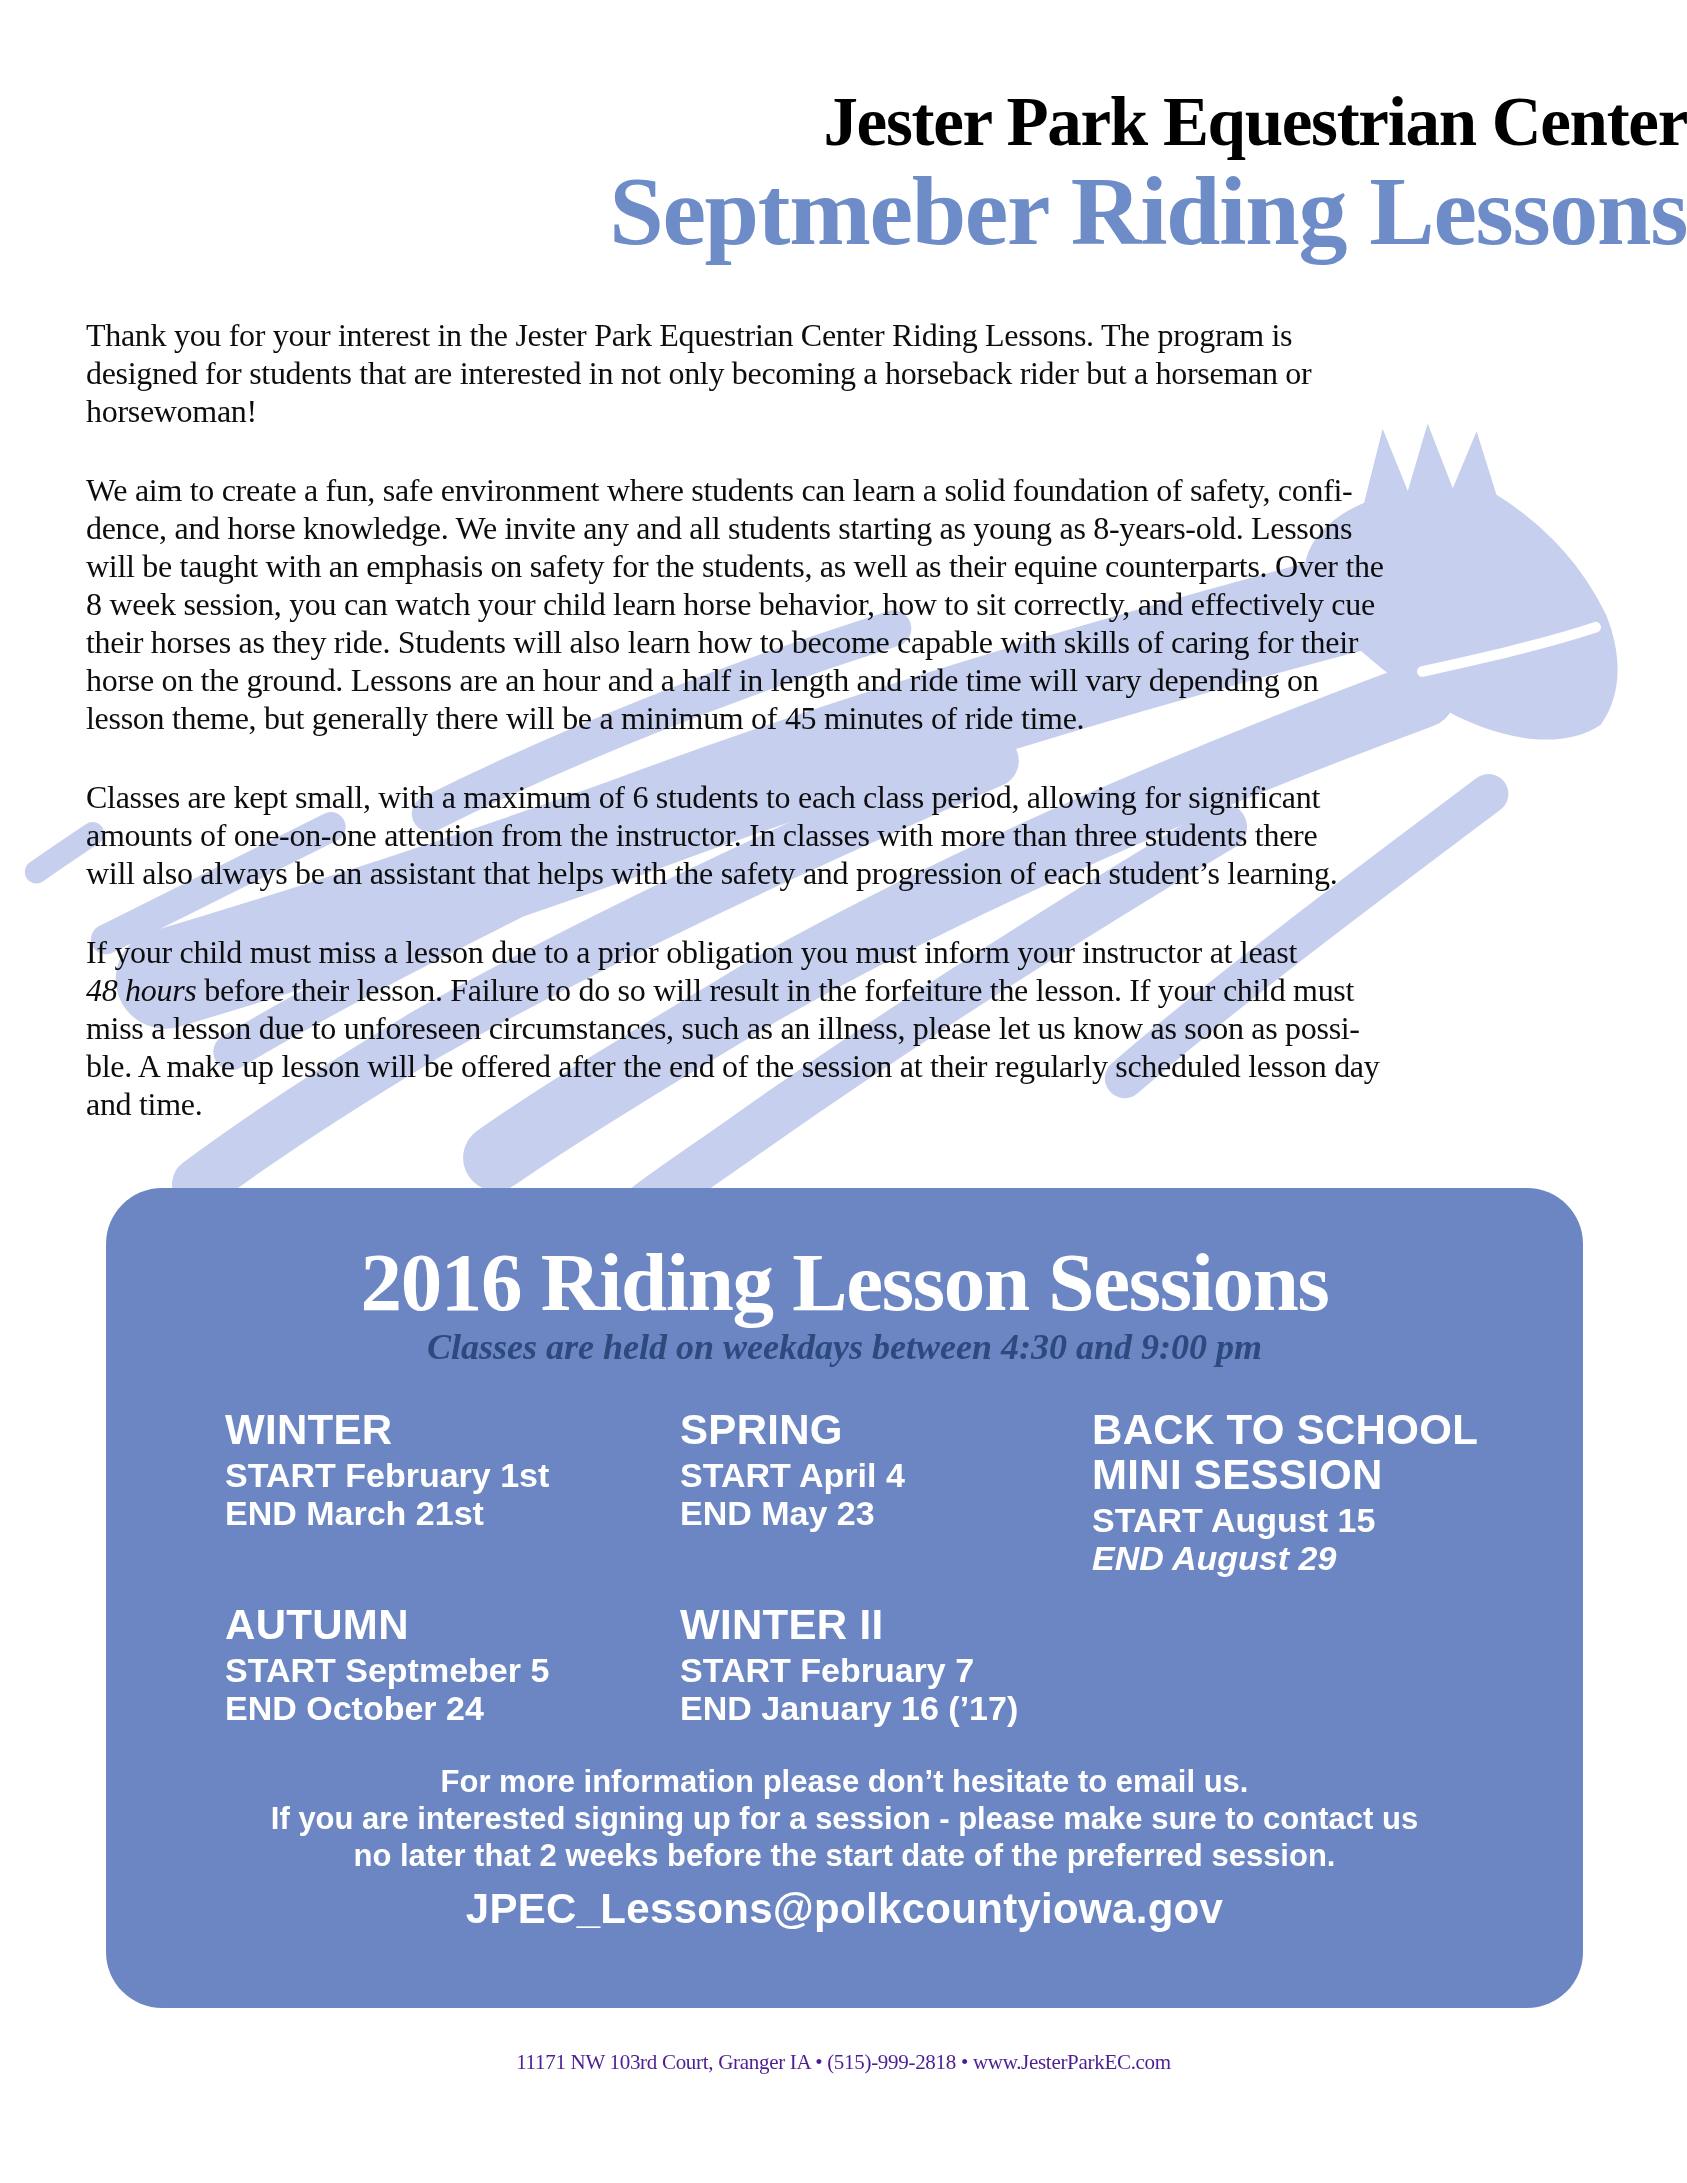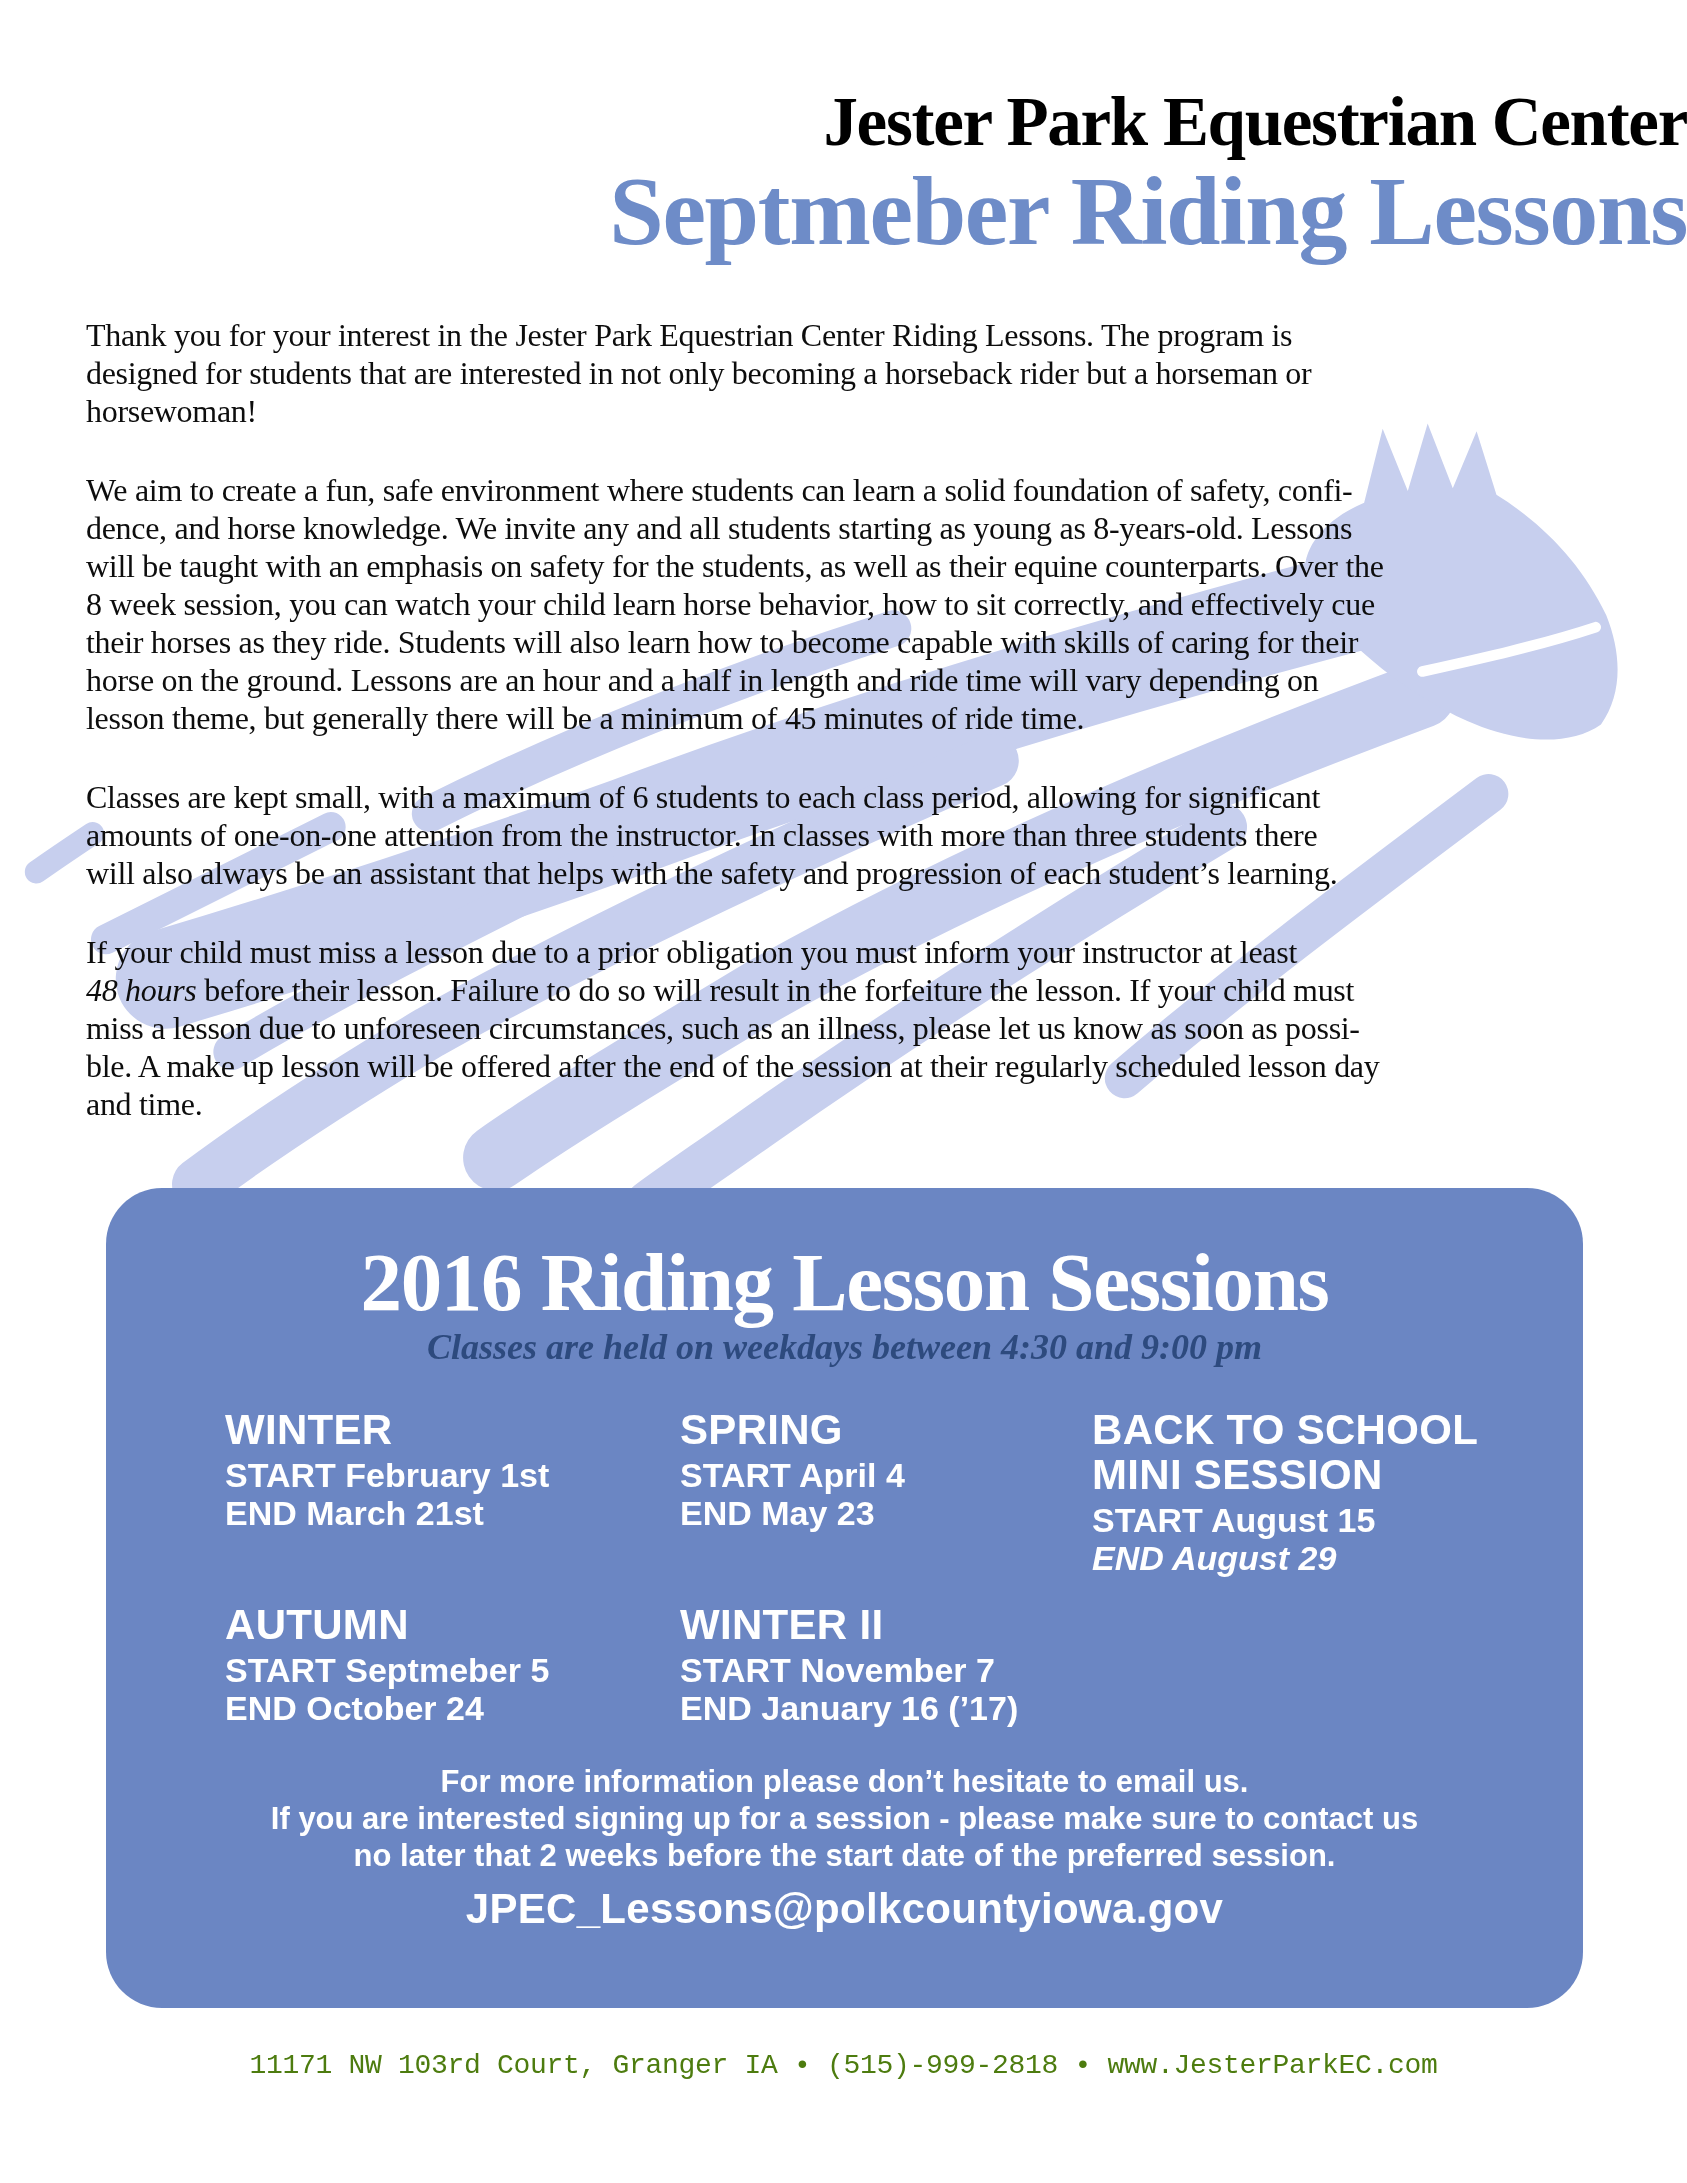--- a/index.html
+++ b/index.html
@@ -83,21 +83,21 @@
     font-family:"Liberation Sans", sans-serif;
     font-weight:bold;font-size:31px;line-height:37px;
   }
   .contact .email{
     margin-top:10.6px;font-size:42px;line-height:48px;letter-spacing:0.3px;
   }
   .footer{
     position:absolute;z-index:1;
     left:0;right:0;top:2050px;
     text-align:center;
-    font-size:28px;letter-spacing:-0.3px;color:#4d7c0f;font-family:Liberation Mono, monospace;
+    font-size:21px;letter-spacing:-0.3px;color:#4c1d95;
   }
 </style>
 </head>
 <body>
 
 <div class="page">
 
   <svg class="watermark" viewBox="0 0 2550 3300" xmlns="http://www.w3.org/2000/svg" aria-hidden="true">
     <g fill="none" stroke="#c7cfee" stroke-linecap="round">
 
@@ -172,21 +172,21 @@
         <div class="s-line">START August 15</div>
         <div class="s-line italic">END August 29</div>
       </div>
       <div class="session">
         <div class="s-name">AUTUMN</div>
         <div class="s-line">START Septmeber 5</div>
         <div class="s-line">END October 24</div>
       </div>
       <div class="session">
         <div class="s-name">WINTER II</div>
-        <div class="s-line">START November 7</div>
+        <div class="s-line">START February 7</div>
         <div class="s-line">END January 16 (’17)</div>
       </div>
     </div>
 
     <div class="contact">
       <div>For more information please don’t hesitate to email us.</div>
       <div>If you are interested signing up for a session - please make sure to contact us</div>
       <div>no later that 2 weeks before the start date of the preferred session.</div>
       <div class="email">JPEC_Lessons@polkcountyiowa.gov</div>
     </div>

